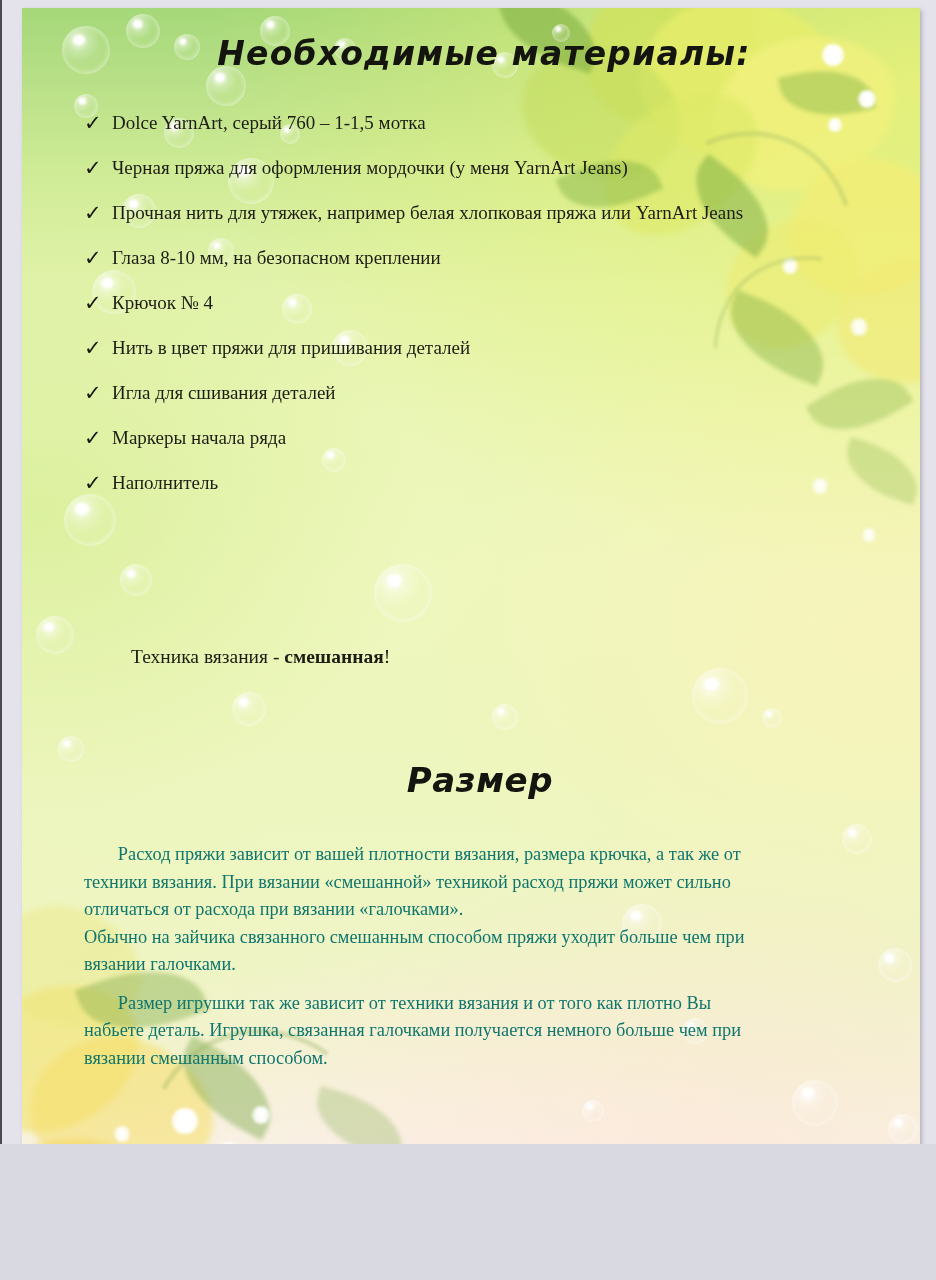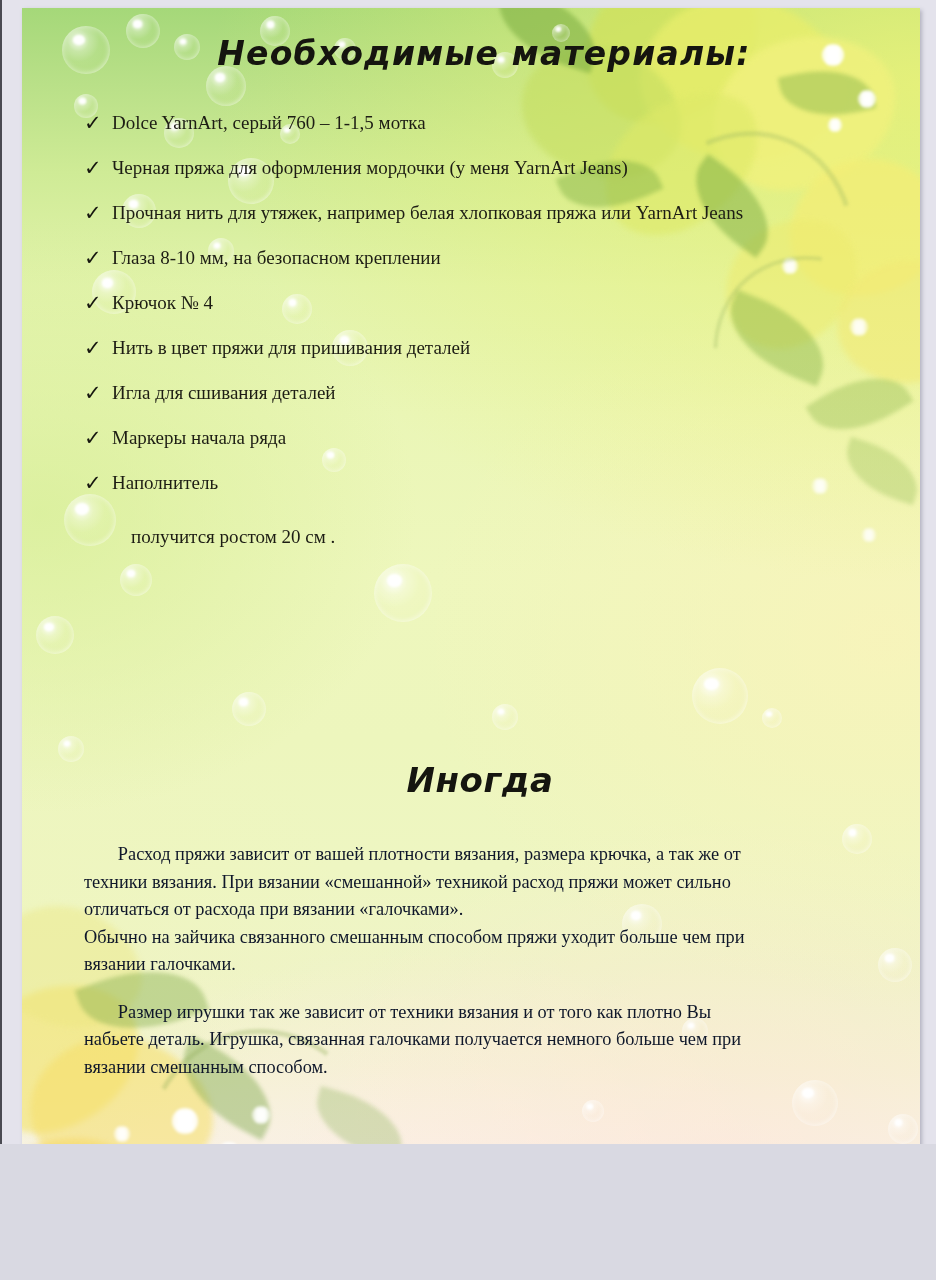--- a/index.html
+++ b/index.html
@@ -209,33 +209,33 @@
     padding-left: 18px;
   }
 
   .body-copy {
     position: absolute;
     left: 62px;
     top: 832px;
     width: 820px;
     font-size: 19.5px;
     line-height: 27.5px;
-    color: #0f172a;
+    color: #0f766e;
     text-align: left;
   }
   .body-copy p {
     margin: 0;
   }
   .body-copy p .ln {
     display: block;
     transform: scaleX(0.94);
     transform-origin: left center;
     white-space: nowrap;
   }
-  .body-copy p.gap-before { margin-top: 20px; }
+  .body-copy p.gap-before { margin-top: 11px; }
   .indent { display: inline-block; width: 36px; }
 </style>
 </head>
 <body>
 
 <div id="viewport">
   <div id="page">
 
     <div class="bg-layer bg-base"></div>
     <div class="bg-layer bg-warm"></div>
@@ -377,25 +377,25 @@
           <span class="check">✓</span>
           <span class="label">Маркеры начала ряда</span>
         </div>
         <div class="material-item">
           <span class="check">✓</span>
           <span class="label">Наполнитель</span>
         </div>
       </div>
 
       <div class="note-block">
-        <div>получится ростом 20 см .</div>
       </div>
 
-
-      <div class="section-title">Иногда</div>
+      <div class="technique-line"><span>Техника вязания - </span><b>смешанная</b><span>!</span></div>
+
+      <div class="section-title">Размер</div>
 
       <div class="body-copy">
         <p>
           <span class="ln"><span class="indent"></span><span>Расход пряжи зависит от вашей плотности вязания, размера крючка, а так же от</span></span>
           <span class="ln">техники вязания. При вязании «смешанной» техникой расход пряжи может сильно</span>
           <span class="ln">отличаться от расхода при вязании «галочками».</span>
           <span class="ln">Обычно на зайчика связанного смешанным способом пряжи уходит больше чем при</span>
           <span class="ln">вязании галочками.</span>
         </p>
         <p class="gap-before">

